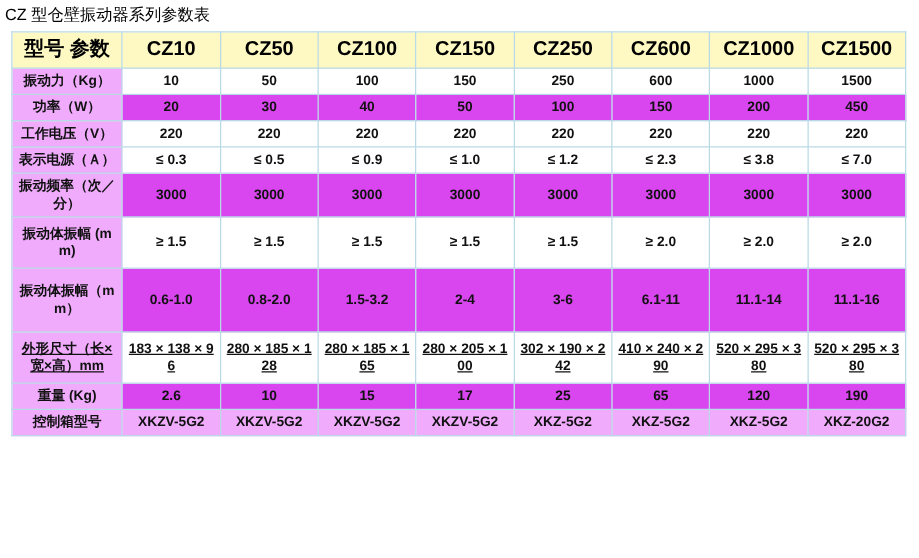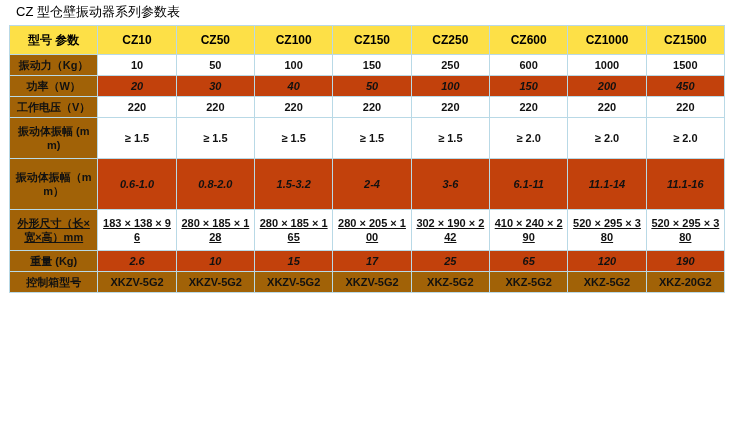--- a/index.html
+++ b/index.html
@@ -16,21 +16,21 @@
   }
   .page {
     position: relative;
     width: 735px;
     height: 446px;
     box-sizing: border-box;
   }
   .doc-title {
     font-size: 13px;
     color: #000000;
-    padding: 4px 0 5px 16px;
+    padding: 4px 0 5px 4px;
     line-height: 16px;
     white-space: nowrap;
   }
   table.spec {
     border-collapse: collapse;
     table-layout: fixed;
     width: 716px;
     margin-left: 9px;
     background: #ffffff;
   }
@@ -40,39 +40,38 @@
     vertical-align: middle;
     font-size: 11px;
     color: #111111;
     font-weight: bold;
     padding: 3px 2px;
     line-height: 14px;
     word-break: break-all;
   }
   
   tr.header-row td {
-    background: #fde047;
-    font-size: 12px;
+    background: #fef9c3;
+    font-size: 16px;
     font-weight: bold;
     height: 22px;
     color: #000000;
   }
   
   td.label-cell {
-    background: #a16207;
+    background: #f0abfc;
     font-size: 11.5px;
     font-weight: bold;
     color: #000000;
   }
   tr.row-even td.data-cell {
     background: #ffffff;
   }
   tr.row-odd td.data-cell {
-    background: #c2410c;
-    font-style: italic;
+    background: #d946ef;
   }
   td.data-cell {
     font-size: 11.5px;
   }
   td.tall {
     height: 34px;
   }
   td.xtall {
     height: 44px;
   }
@@ -142,21 +141,43 @@
         <td class="data-cell">220</td>
         <td class="data-cell">220</td>
         <td class="data-cell">220</td>
         <td class="data-cell">220</td>
         <td class="data-cell">220</td>
         <td class="data-cell">220</td>
         <td class="data-cell">220</td>
       </tr>
 
 
-
+      <tr class="row-even">
+        <td class="label-cell">表示电源（Ａ）</td>
+        <td class="data-cell">≤ 0.3</td>
+        <td class="data-cell">≤ 0.5</td>
+        <td class="data-cell">≤ 0.9</td>
+        <td class="data-cell">≤ 1.0</td>
+        <td class="data-cell">≤ 1.2</td>
+        <td class="data-cell">≤ 2.3</td>
+        <td class="data-cell">≤ 3.8</td>
+        <td class="data-cell">≤ 7.0</td>
+      </tr>
+
+      <tr class="row-odd">
+        <td class="label-cell">振动频率（次／分）</td>
+        <td class="data-cell">3000</td>
+        <td class="data-cell">3000</td>
+        <td class="data-cell">3000</td>
+        <td class="data-cell">3000</td>
+        <td class="data-cell">3000</td>
+        <td class="data-cell">3000</td>
+        <td class="data-cell">3000</td>
+        <td class="data-cell">3000</td>
+      </tr>
 
       <tr class="row-even">
         <td class="label-cell tall">振动体振幅 (mm)</td>
         <td class="data-cell tall">≥ 1.5</td>
         <td class="data-cell tall">≥ 1.5</td>
         <td class="data-cell tall">≥ 1.5</td>
         <td class="data-cell tall">≥ 1.5</td>
         <td class="data-cell tall">≥ 1.5</td>
         <td class="data-cell tall">≥ 2.0</td>
         <td class="data-cell tall">≥ 2.0</td>

